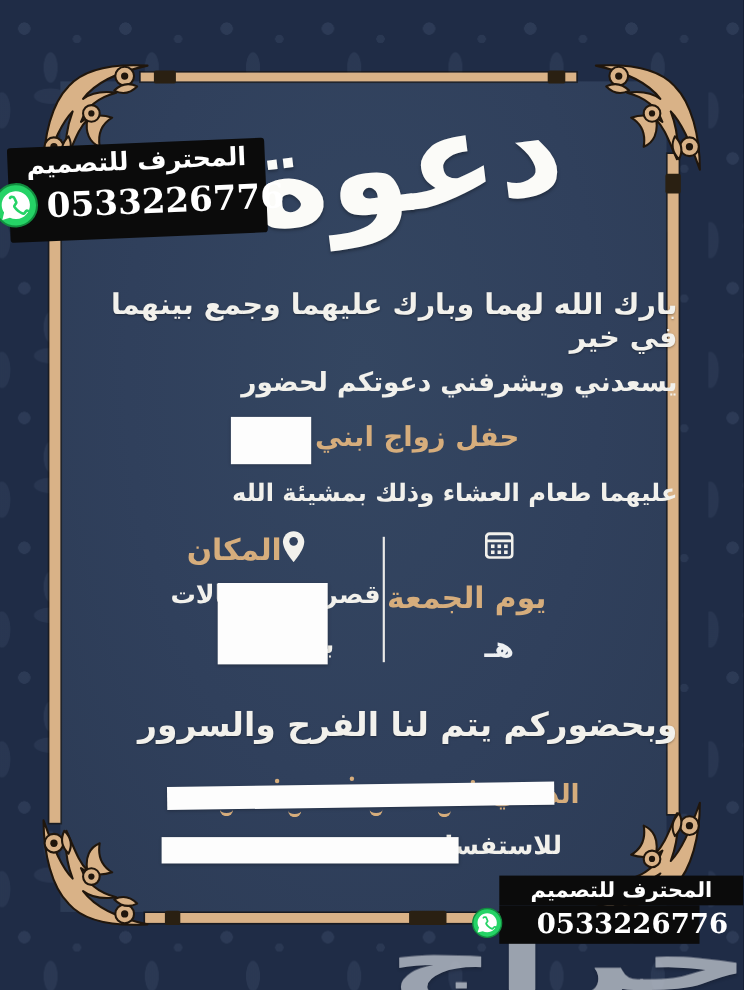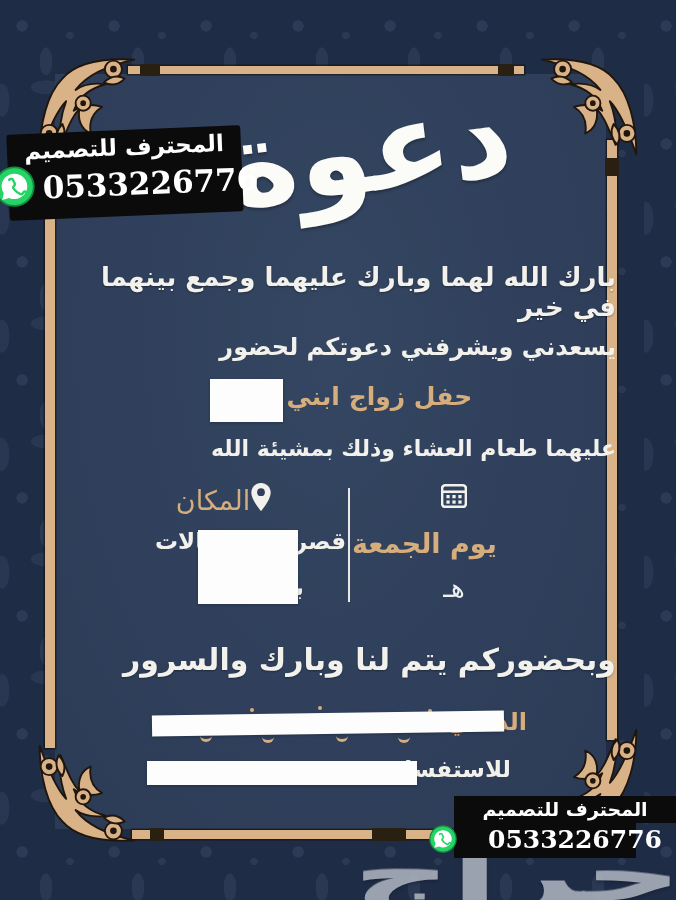--- a/index.html
+++ b/index.html
@@ -31,24 +31,24 @@
   .center-line{position:absolute;left:60px;width:556px;text-align:right;font-weight:bold;}
   .callig{text-shadow:0 1px 2px rgba(0,0,0,.35);}
   .title-callig{
     position:absolute;left:225px;top:70px;width:290px;height:170px;
     font-size:118px;font-weight:bold;color:#fbfbf8;text-align:center;line-height:160px;
     transform:rotate(-7deg);text-shadow:0 2px 3px rgba(0,0,0,.3);
   }
   .redact{position:absolute;background:#fdfdfd;box-shadow:0 1px 3px rgba(0,0,0,.25);}
   
   .col{position:absolute;top:482px;}
-  .col-head{display:flex;align-items:center;justify-content:center;font-weight:normal;font-size:27px;}
+  .col-head{display:flex;align-items:center;justify-content:center;font-weight:bold;font-size:27px;}
   .divider{position:absolute;left:348px;top:488px;width:2px;height:114px;background:#e9e9e7;}
   .date-row{direction:ltr;display:flex;justify-content:center;align-items:baseline;gap:1px;
-    font-size:26px;font-weight:normal;color:#eef0f2;}
+    font-size:26px;font-weight:bold;color:#eef0f2;}
   
   .promo{position:absolute;background:#0b0b0b;color:#fff;z-index:9;}
   .promo-top{left:8px;top:130px;width:226px;padding:4px 4px 8px;transform:rotate(-2.4deg);border-radius:3px;}
   .promo-top .p-title{font-size:23px;font-weight:bold;text-align:center;letter-spacing:0;}
   .p-row{display:flex;align-items:center;justify-content:center;gap:6px;direction:ltr;}
   .p-num{font-family:"DejaVu Serif","Liberation Serif",serif;font-weight:bold;}
   .promo-bottom{right:0;top:796px;width:222px;background:transparent;}
   .chip{background:#0b0b0b;}
   .chip-title{padding:2px 10px 3px;font-size:19px;font-weight:bold;text-align:center;}
   .chip-num{position:relative;margin-right:40px;padding:2px 8px 4px 34px;font-size:25px;}
@@ -184,21 +184,21 @@
         </svg>
       </span>
       <span>المكان</span>
     </div>
     <span class="white-t" style="position:absolute;right:2px;top:46px;font-weight:bold;font-size:23px;">قصر ا</span>
     <span class="white-t" style="position:absolute;left:55px;top:46px;font-weight:bold;font-size:23px;">ـالات</span>
     <span class="white-t" style="position:absolute;right:44px;top:92px;font-weight:bold;font-size:23px;">بـ</span>
     <div class="redact" style="left:98px;top:48px;width:100px;height:74px;"></div>
   </div>
 
-  <div class="center-line callig white-t" style="top:642px;font-size:30px;">وبحضوركم يتم لنا وبارك والسرور</div>
+  <div class="center-line callig white-t" style="top:642px;font-size:30px;">وبحضوركم يتم لنا الفرح والسرور</div>
 
   <div class="tan-t" style="position:absolute;left:447px;top:708px;width:95px;font-weight:bold;font-size:24px;text-align:left;">الداعي</div>
   <span class="peekdot" style="left:250px;top:708px;"></span>
   <span class="peekdot" style="left:318px;top:706px;"></span>
   <span class="peekdot" style="left:428px;top:709px;"></span>
   <span class="peek" style="left:200px;top:731px;"></span>
   <span class="peek" style="left:262px;top:732px;"></span>
   <span class="peek" style="left:336px;top:731px;"></span>
   <span class="peek" style="left:398px;top:732px;"></span>
   <div class="redact" style="left:152px;top:713px;width:352px;height:21px;transform:rotate(-0.8deg);"></div>

